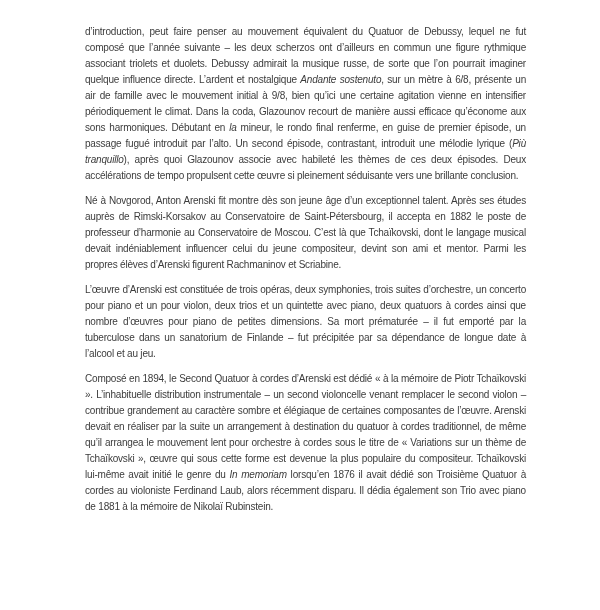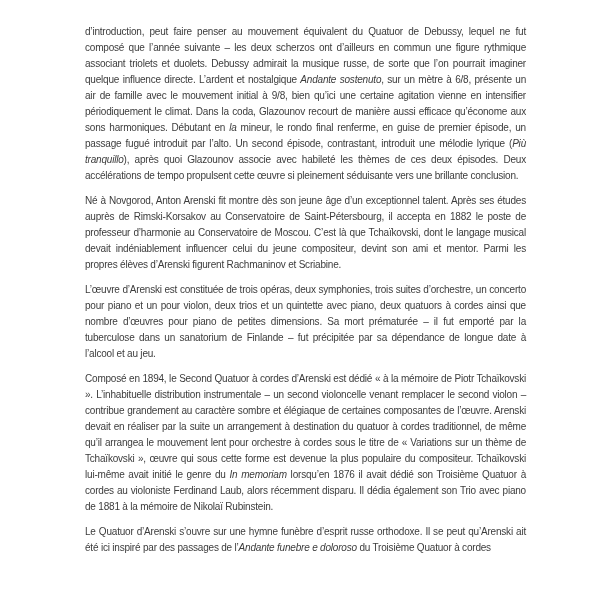--- a/index.html
+++ b/index.html
@@ -33,15 +33,14 @@
 </style>
 </head>
 <body>
 
 <div class="page">
   <div class="text-column" id="text-column" style="color: rgb(60, 60, 60);">
       <p><span>d’introduction, peut faire penser au mouvement équivalent du Quatuor de Debussy, lequel ne fut composé que l’année suivante – les deux scherzos ont d’ailleurs en commun une figure rythmique associant triolets et duolets. Debussy admirait la musique russe, de sorte que l’on pourrait imaginer quelque influence directe. L’ardent et nostalgique </span><span class="seg-italic">Andante sostenuto</span><span>, sur un mètre à 6/8, présente un air de famille avec le mouvement initial à 9/8, bien qu’ici une certaine agitation vienne en intensifier périodiquement le climat. Dans la coda, Glazounov recourt de manière aussi efficace qu’économe aux sons harmoniques. Débutant en </span><span class="seg-italic">la</span><span> mineur, le rondo final renferme, en guise de premier épisode, un passage fugué introduit par l’alto. Un second épisode, contrastant, introduit une mélodie lyrique (</span><span class="seg-italic">Più tranquillo</span><span>), après quoi Glazounov associe avec habileté les thèmes de ces deux épisodes. Deux accélérations de tempo propulsent cette œuvre si pleinement séduisante vers une brillante conclusion.</span></p>
       <p><span>Né à Novgorod, Anton Arenski fit montre dès son jeune âge d’un exceptionnel talent. Après ses études auprès de Rimski-Korsakov au Conservatoire de Saint-Pétersbourg, il accepta en 1882 le poste de professeur d’harmonie au Conservatoire de Moscou. C’est là que Tchaïkovski, dont le langage musical devait indéniablement influencer celui du jeune compositeur, devint son ami et mentor. Parmi les propres élèves d’Arenski figurent Rachmaninov et Scriabine.</span></p>
       <p><span>L’œuvre d’Arenski est constituée de trois opéras, deux symphonies, trois suites d’orchestre, un concerto pour piano et un pour violon, deux trios et un quintette avec piano, deux quatuors à cordes ainsi que nombre d’œuvres pour piano de petites dimensions. Sa mort prématurée – il fut emporté par la tuberculose dans un sanatorium de Finlande – fut précipitée par sa dépendance de longue date à l’alcool et au jeu.</span></p>
       <p><span>Composé en 1894, le Second Quatuor à cordes d’Arenski est dédié « à la mémoire de Piotr Tchaïkovski ». L’inhabituelle distribution instrumentale – un second violoncelle venant remplacer le second violon – contribue grandement au caractère sombre et élégiaque de certaines composantes de l’œuvre. Arenski devait en réaliser par la suite un arrangement à destination du quatuor à cordes traditionnel, de même qu’il arrangea le mouvement lent pour orchestre à cordes sous le titre de « Variations sur un thème de Tchaïkovski », œuvre qui sous cette forme est devenue la plus populaire du compositeur. Tchaïkovski lui-même avait initié le genre du </span><span class="seg-italic">In memoriam</span><span> lorsqu’en 1876 il avait dédié son Troisième Quatuor à cordes au violoniste Ferdinand Laub, alors récemment disparu. Il dédia également son Trio avec piano de 1881 à la mémoire de Nikolaï Rubinstein.</span></p>
-      <p><span>Le Quatuor d’Arenski s’ouvre sur une hymne funèbre d’esprit russe orthodoxe. Il se peut qu’Arenski ait été ici inspiré par des passages de l’</span><span class="seg-italic">Andante funebre e doloroso</span><span> du Troisième Quatuor à cordes</span></p>
     </div>
 </div>
 
 </body></html>

